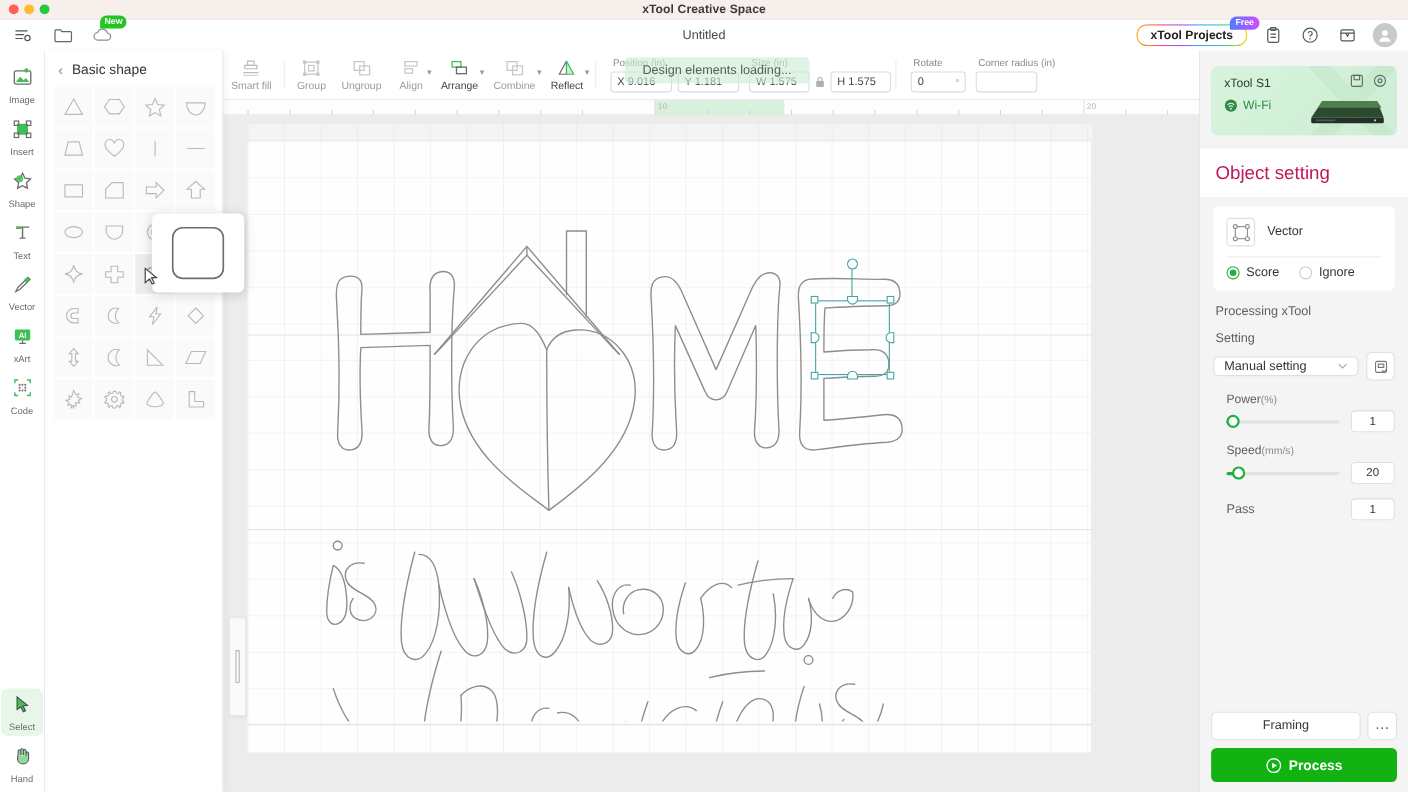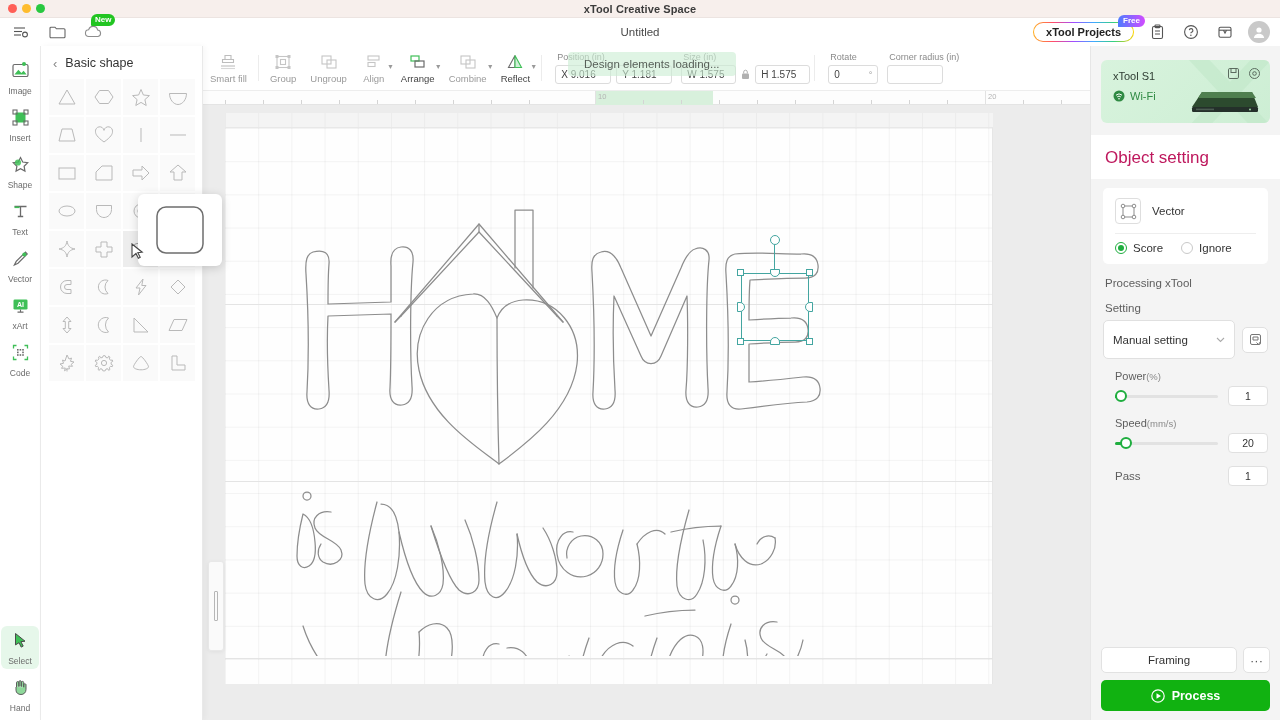--- a/index.html
+++ b/index.html
@@ -234,21 +234,21 @@
     display: flex; background: #ebebeb; border-radius: 5px; padding: 2px; height: 26px;
   }
   .seg {
     flex: 1; display: flex; align-items: center; justify-content: center;
     font-size: 11.5px; color: #4e4e4e; border-radius: 4px; cursor: pointer;
   }
   .seg.active { background: #fff; color: #111; font-weight: bold; box-shadow: 0 1px 2px rgba(0,0,0,.07); }
 
   .selectrow { display: flex; gap: 7px; align-items: center; margin-top: 5px; }
   .select {
-    flex: 1; height: 39px; background: #fff; border: 1px solid #e0e0e0; border-radius: 5px;
+    flex: 1; height: 18px; background: #fff; border: 1px solid #e0e0e0; border-radius: 5px;
     display: flex; align-items: center; padding: 0 9px; font-size: 11.5px; color: #333;
     justify-content: space-between; cursor: pointer;
   }
   .sqbtn { width: 26px; height: 26px; background: #fff; border: 1px solid #e0e0e0; border-radius: 5px;
            display: flex; align-items: center; justify-content: center; cursor: pointer; }
 
   .param { margin-top: 11px; }
   .param-label { font-size: 11px; color: #5e5e5e; margin-left: 12px; margin-bottom: 4px; }
   .param-label .unit { font-size: 9.5px; color: #8a8a8a; }
   .param-row { display: flex; align-items: center; gap: 10px; }

